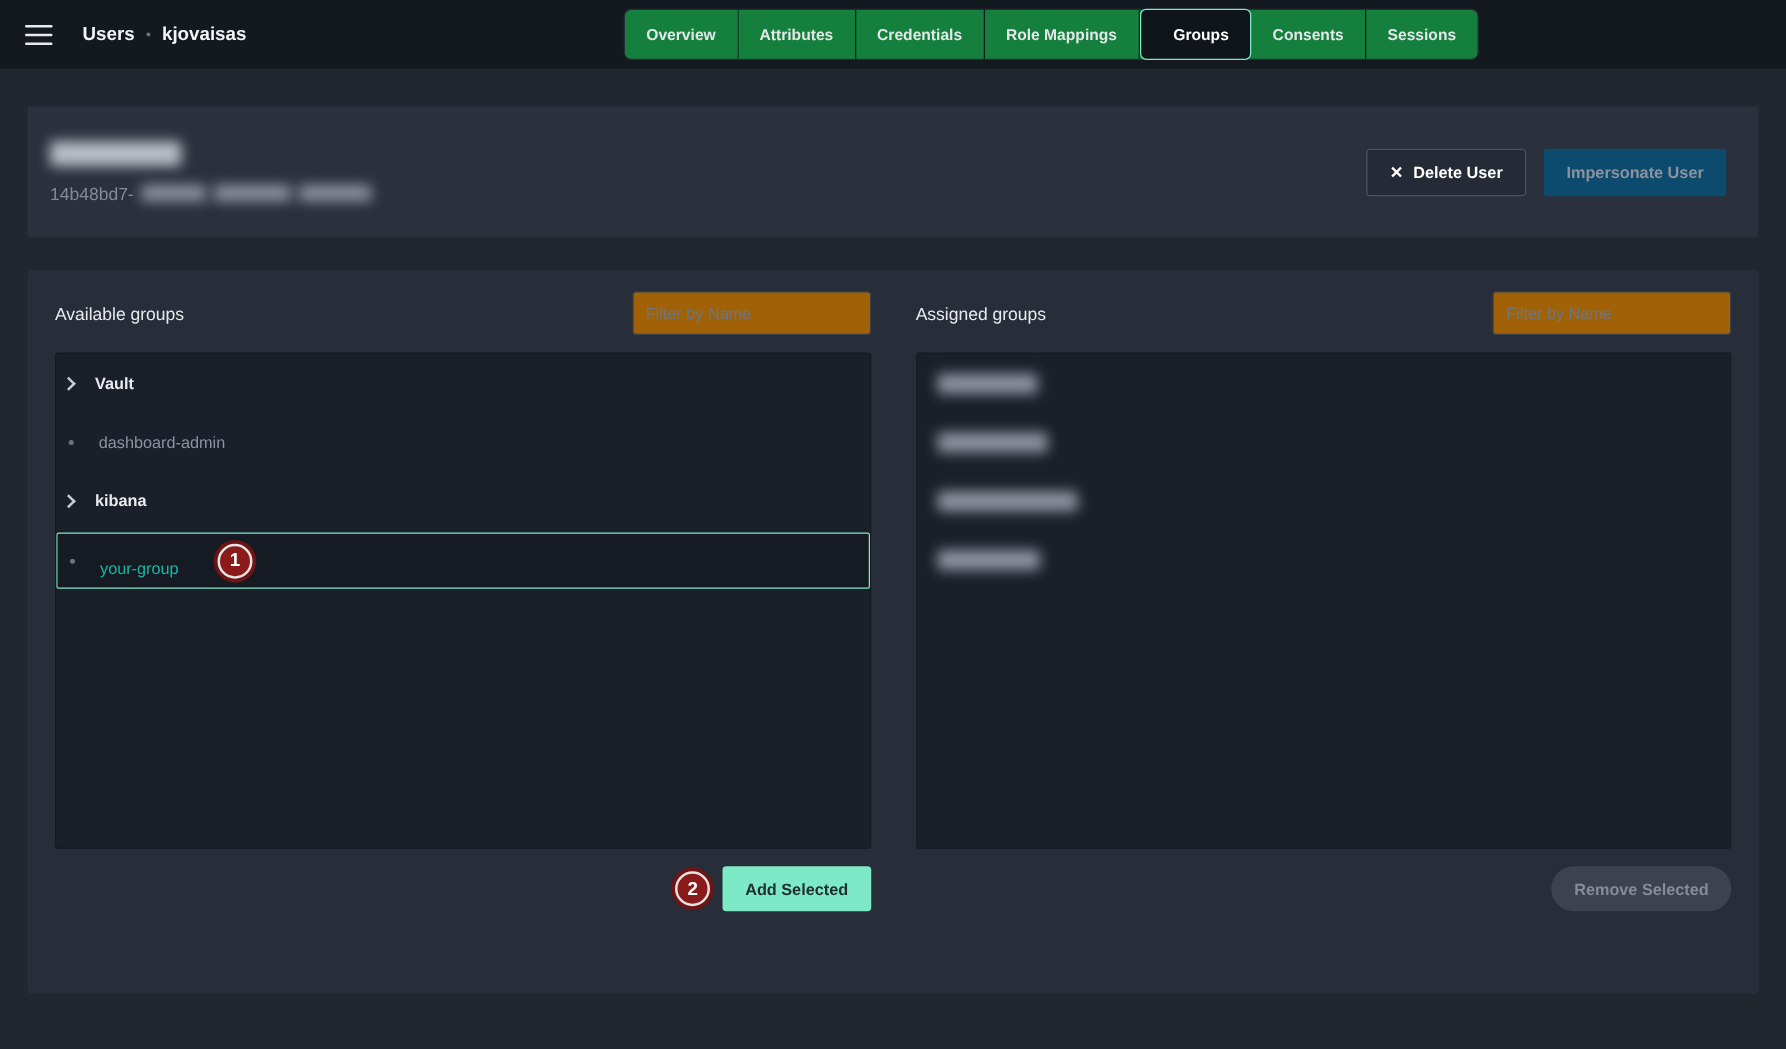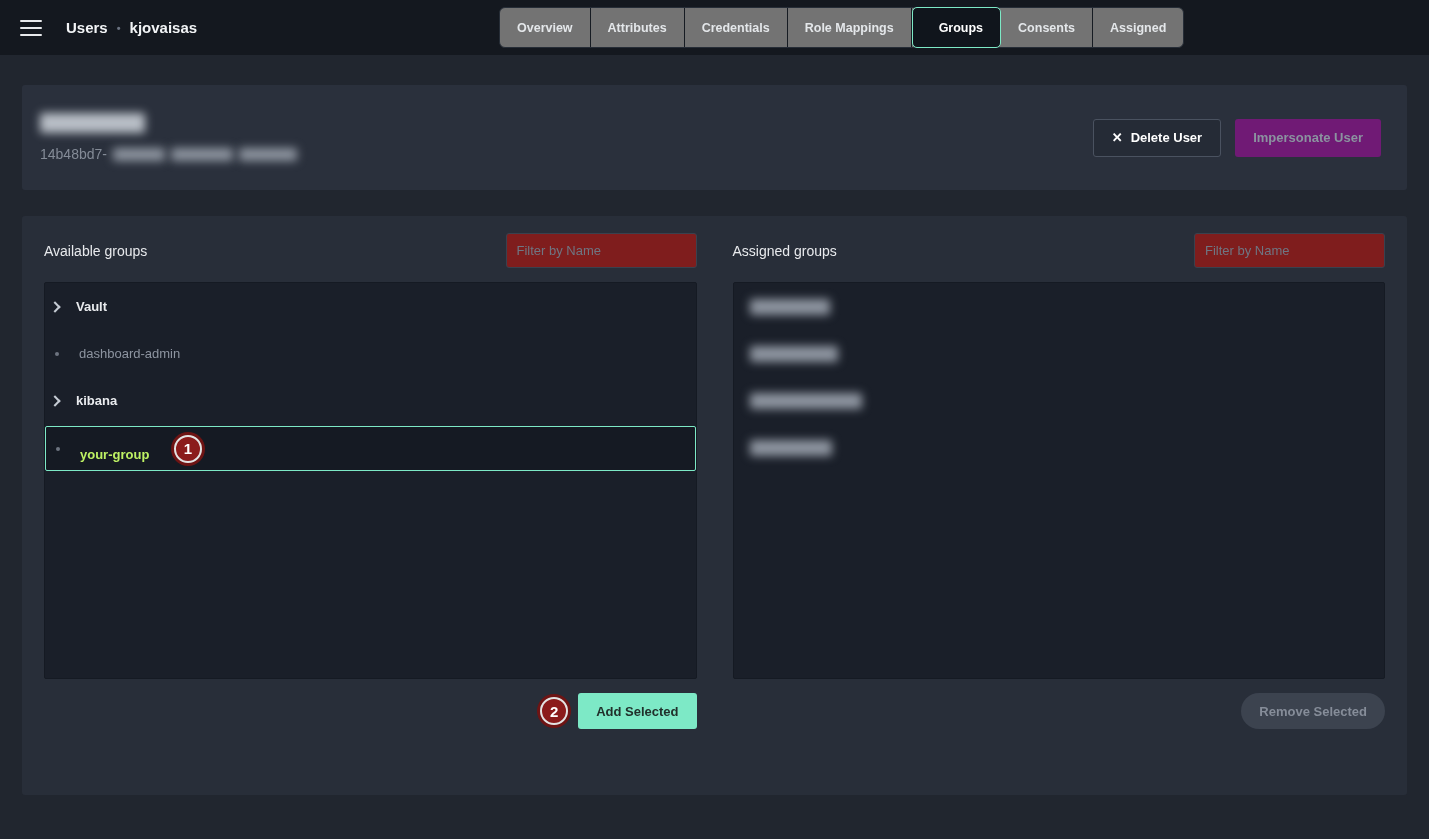--- a/index.html
+++ b/index.html
@@ -19,21 +19,21 @@
     padding:0 20px;
     z-index:5;
   }
   .hamburger { width:24px; cursor:pointer; }
   .hamburger span { display:block; width:22px; height:2px; background:#e8eaed; margin:5px 0; border-radius:1px; }
   .breadcrumb { margin-left:22px; font-size:15px; font-weight:bold; color:#f2f4f6; display:flex; align-items:center; }
   .breadcrumb .sep { color:#6b7280; margin:0 9px; font-size:11px; }
   .tabbar {
     position:absolute; left:499px; top:7px; height:41px;
     display:flex; align-items:stretch;
-    background:#737373; border-radius:6px;
+    background:#15803d; border-radius:6px;
     border:1px solid #262d37;
     overflow:visible;
   }
   .tab {
     display:flex; align-items:center;
     padding:0 17px;
     font-size:12.5px; font-weight:bold; color:#e4e7ea;
     border-right:1px solid #161b22;
     cursor:pointer; white-space:nowrap;
   }
@@ -65,40 +65,40 @@
   .card-actions { display:flex; gap:14px; }
 
   .btn {
     height:38px; border-radius:3px; font-family:inherit;
     font-size:13px; font-weight:bold; padding:0 18px;
     display:flex; align-items:center; justify-content:center;
     cursor:pointer; border:none;
   }
   .btn.delete { background:#252b36; border:1px solid #4a5260; color:#ffffff; }
   .btn.delete .x-icon { margin-right:8px; font-size:13px; font-weight:bold; }
-  .btn.ghost-disabled { background:#701a75; color:#8b93a0; cursor:default; }
+  .btn.ghost-disabled { background:#0c4a6e; color:#8b93a0; cursor:default; }
 
   
   .panel {
     margin-top:26px; background:#282e39; border-radius:3px;
     height:579px; overflow:hidden;
   }
   .panel-header {
     height:54px; display:flex; align-items:center;
     padding:0 18px;
     font-size:13px; font-weight:bold; letter-spacing:1.2px; color:#eceef1;
     border-bottom:2px solid #1c222b;
   }
   .panel-body { padding:17px 22px 0; display:flex; gap:36px; }
   .col { flex:1; display:flex; flex-direction:column; }
   .col-header { display:flex; justify-content:space-between; align-items:center; height:35px; margin-bottom:14px; }
   .col-title { font-size:14px; color:#e8eaed; }
   .filter-input {
     width:191px; height:35px;
-    background:#7f1d1d; border:1px solid #3a414e; border-radius:3px;
+    background:#a16207; border:1px solid #3a414e; border-radius:3px;
     color:#dfe3e8; font-size:13px; padding:0 10px;
     font-family:inherit; outline:none;
   }
   .filter-input::placeholder { color:#6f7683; }
 
   .listbox {
     height:397px; background:#1a1f29;
     border:1px solid #151a23; border-radius:2px;
     overflow:hidden;
   }
@@ -111,21 +111,21 @@
   }
   .bullet { width:4px; height:4px; border-radius:50%; background:#6d7480; margin:0 20px 0 4px; flex:0 0 auto; }
   .row-label { font-size:13px; }
   .branch .row-label { font-weight:bold; color:#e9ebee; }
   .leaf .row-label { color:#8d94a0; }
   .row.selected {
     height:45px; margin:2px 0;
     background:#151a23;
     border:1px solid #7de9c6; border-radius:2px;
   }
-  .row.selected .row-label { color:#bef264; font-weight:bold;margin-top:12px; }
+  .row.selected .row-label { color:#14b8a6; font-weight:normal;margin-top:12px; }
 
   .assigned-row { height:47px; display:flex; align-items:center; padding-left:16px; }
   .assigned-blur { height:16px; background:#8e95a0; }
 
   .col-footer { margin-top:14px; height:36px; display:flex; justify-content:flex-end; align-items:center; gap:10px; }
   .btn.add { height:36px; background:#7de9c6; color:#21302b; }
   .btn.remove { height:36px; background:#3c434f; color:#868d99; cursor:default;border-radius:18px; }
 
   
   .anno {
@@ -153,21 +153,21 @@
     <span class="sep">•</span>
     <span>kjovaisas</span>
   </div>
   <div class="tabbar">
     <div class="tab">Overview</div>
     <div class="tab">Attributes</div>
     <div class="tab">Credentials</div>
     <div class="tab">Role Mappings</div>
     <div class="tab active">Groups</div>
     <div class="tab">Consents</div>
-    <div class="tab">Assigned</div>
+    <div class="tab">Sessions</div>
   </div>
 </div>
 
 <div class="content">
 
   <div class="user-card">
     <div class="user-meta">
       <div class="blur name-blur"></div>
       <div class="user-id">
         <span>14b48bd7-</span>

